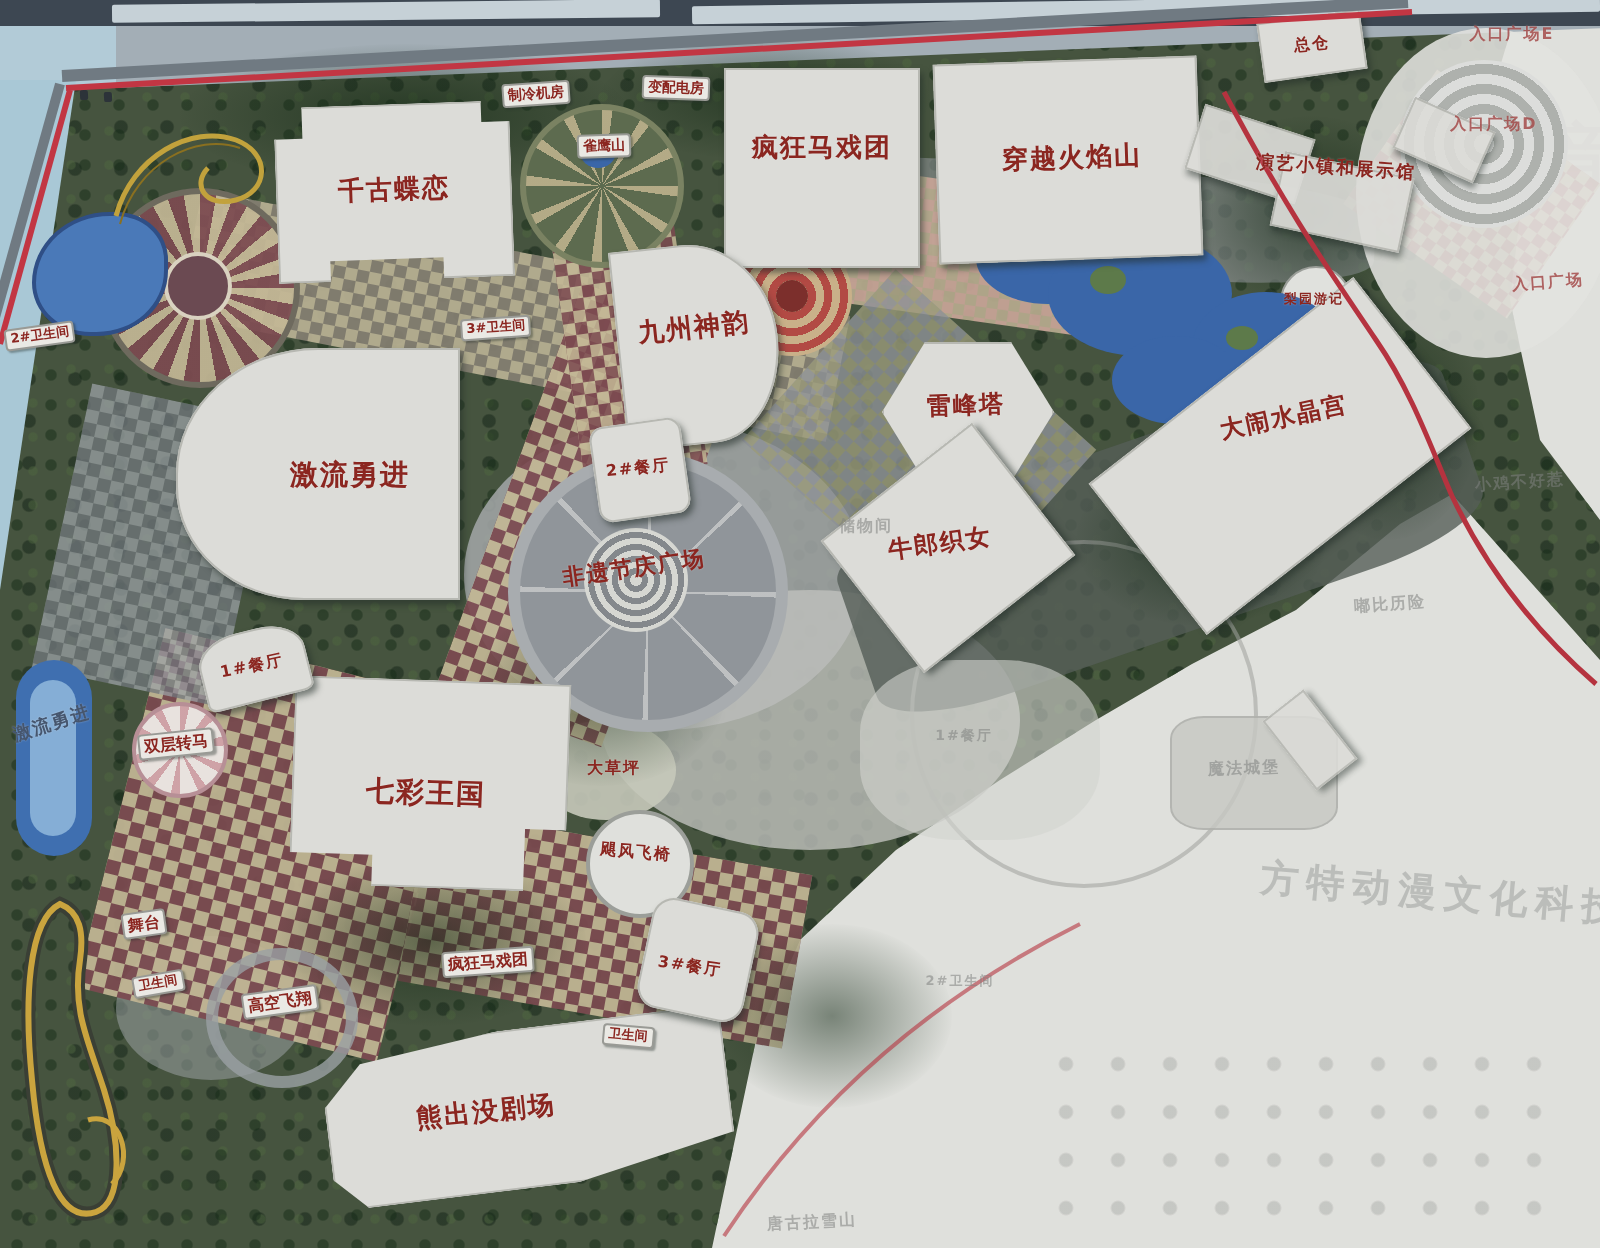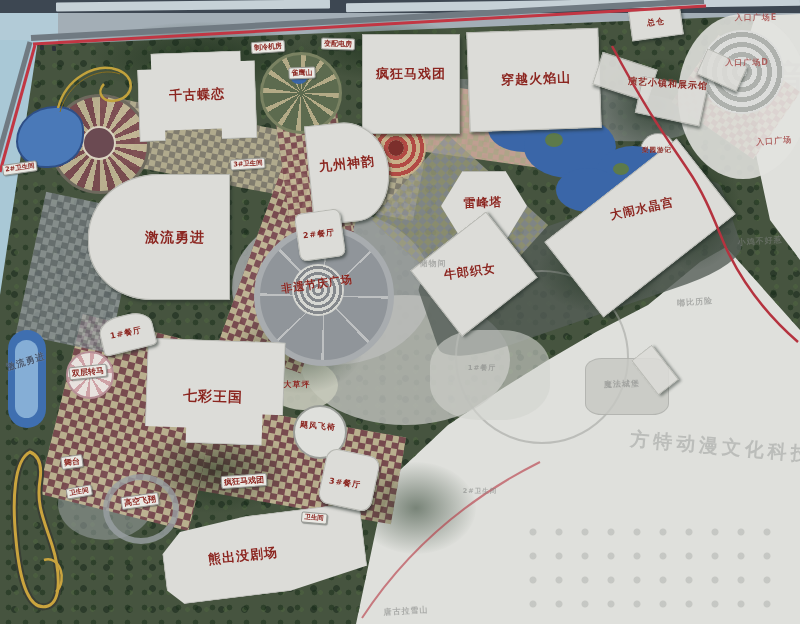--- a/index.html
+++ b/index.html
@@ -170,21 +170,21 @@
     <div class="lbl" style="left: 318px; top: 426px; font-size: 8px; transform: translate(-50%, -50%) rotate(5deg);">飓风飞椅</div>
     <div class="lbl pill" style="left: 244px; top: 481px; font-size: 8px; transform: translate(-50%, -50%) rotate(-4deg);">疯狂马戏团</div>
     <div class="lbl pill" style="left: 88px; top: 372px; font-size: 8px; transform: translate(-50%, -50%) rotate(-6deg);">双层转马</div>
     <div class="lbl pill" style="left: 72px; top: 462px; font-size: 8px; transform: translate(-50%, -50%) rotate(-8deg);">舞台</div>
     <div class="lbl pill" style="left: 140px; top: 501px; font-size: 8px; transform: translate(-50%, -50%) rotate(-8deg);">高空飞翔</div>
     <div class="lbl" style="left: 657px; top: 150px; font-size: 6.5px; transform: translate(-50%, -50%) rotate(0deg);">梨园游记</div>
     <div class="lbl" style="left: 668px; top: 84px; font-size: 9px; transform: translate(-50%, -50%) rotate(4deg);">演艺小镇和展示馆</div>
     <div class="lbl pill" style="left: 302px; top: 73px; font-size: 7px; transform: translate(-50%, -50%) rotate(-2deg);">雀鹰山</div>
     <div class="lbl pill" style="left: 268px; top: 47px; font-size: 7px; transform: translate(-50%, -50%) rotate(-4deg);">制冷机房</div>
     <div class="lbl pill" style="left: 338px; top: 44px; font-size: 7px; transform: translate(-50%, -50%) rotate(2deg);">变配电房</div>
-    <div class="lbl" style="left: 285px; top: 384px; font-size: 8px; transform: translate(-50%, -50%) rotate(0deg); padding-left: 24px;">大草坪</div>
+    <div class="lbl" style="left: 295px; top: 384px; font-size: 8px; transform: translate(-50%, -50%) rotate(0deg); padding-left: 24px;">大草坪</div>
     <div class="lbl water" style="left: 26px; top: 362px; font-size: 9px; transform: translate(-50%, -50%) rotate(-18deg);">激流勇进</div>
     <div class="lbl pill" style="left: 20px; top: 168px; font-size: 6.5px; transform: translate(-50%, -50%) rotate(-8deg);">2#卫生间</div>
     <div class="lbl pill" style="left: 248px; top: 164px; font-size: 6.5px; transform: translate(-50%, -50%) rotate(-4deg);">3#卫生间</div>
     <div class="lbl pill" style="left: 79px; top: 492px; font-size: 6.5px; transform: translate(-50%, -50%) rotate(-10deg);">卫生间</div>
     <div class="lbl pill" style="left: 314px; top: 518px; font-size: 6.5px; transform: translate(-50%, -50%) rotate(5deg);">卫生间</div>
     <div class="lbl entr" style="left: 756px; top: 17px; font-size: 8px; transform: translate(-50%, -50%) rotate(0deg);">入口广场E</div>
     <div class="lbl entr" style="left: 747px; top: 62px; font-size: 8px; transform: translate(-50%, -50%) rotate(0deg);">入口广场D</div>
     <div class="lbl entr" style="left: 774px; top: 141px; font-size: 8px; transform: translate(-50%, -50%) rotate(-4deg);">入口广场</div>
     <div class="lbl faded" style="left: 433px; top: 263px; font-size: 8px; transform: translate(-50%, -50%) rotate(0deg);">储物间</div>
     <div class="lbl faded" style="left: 482px; top: 368px; font-size: 7px; transform: translate(-50%, -50%) rotate(0deg);">1#餐厅</div>

